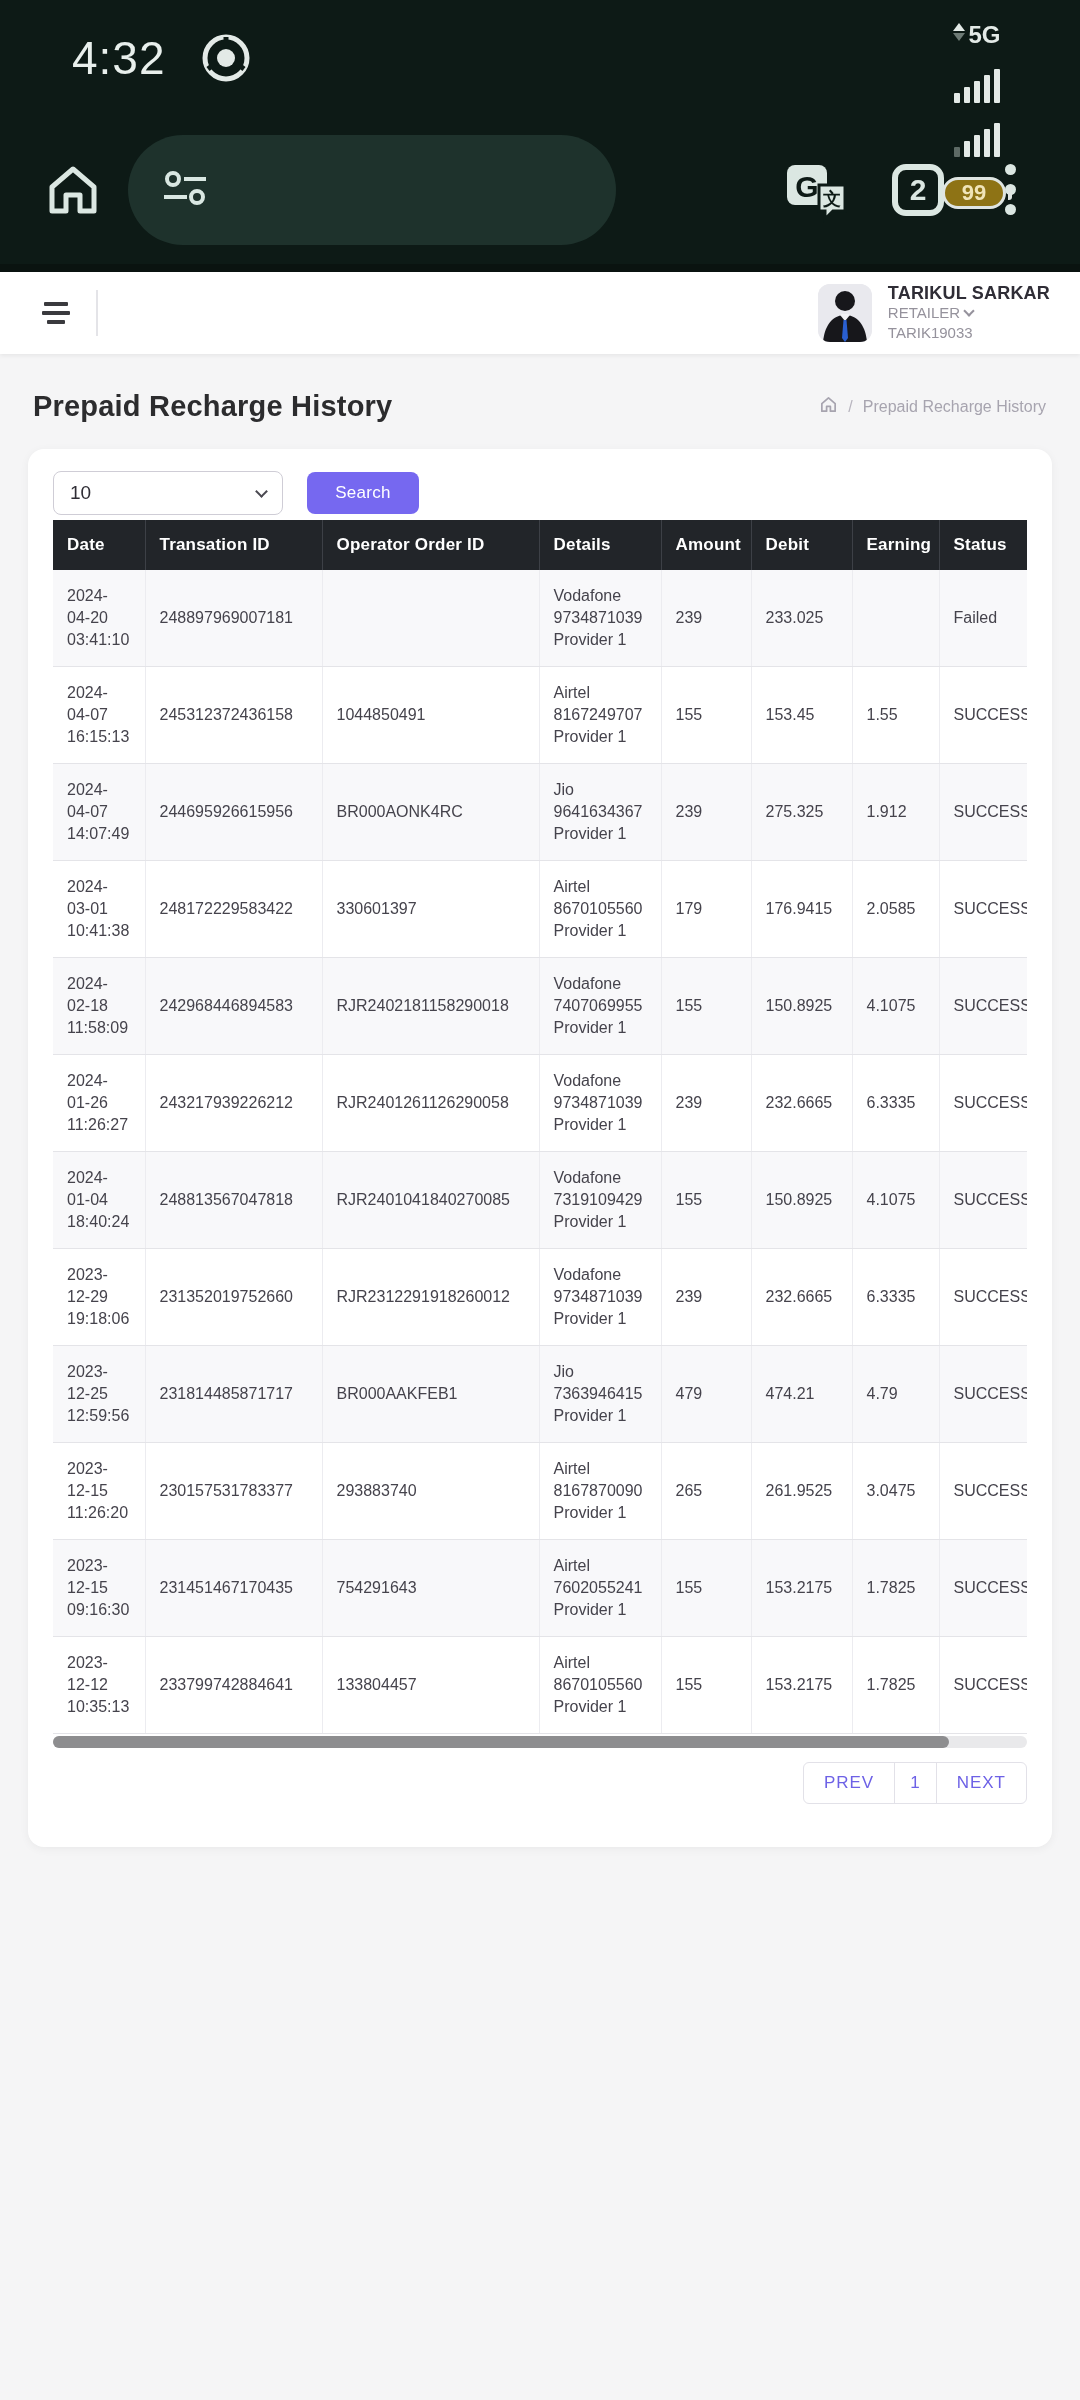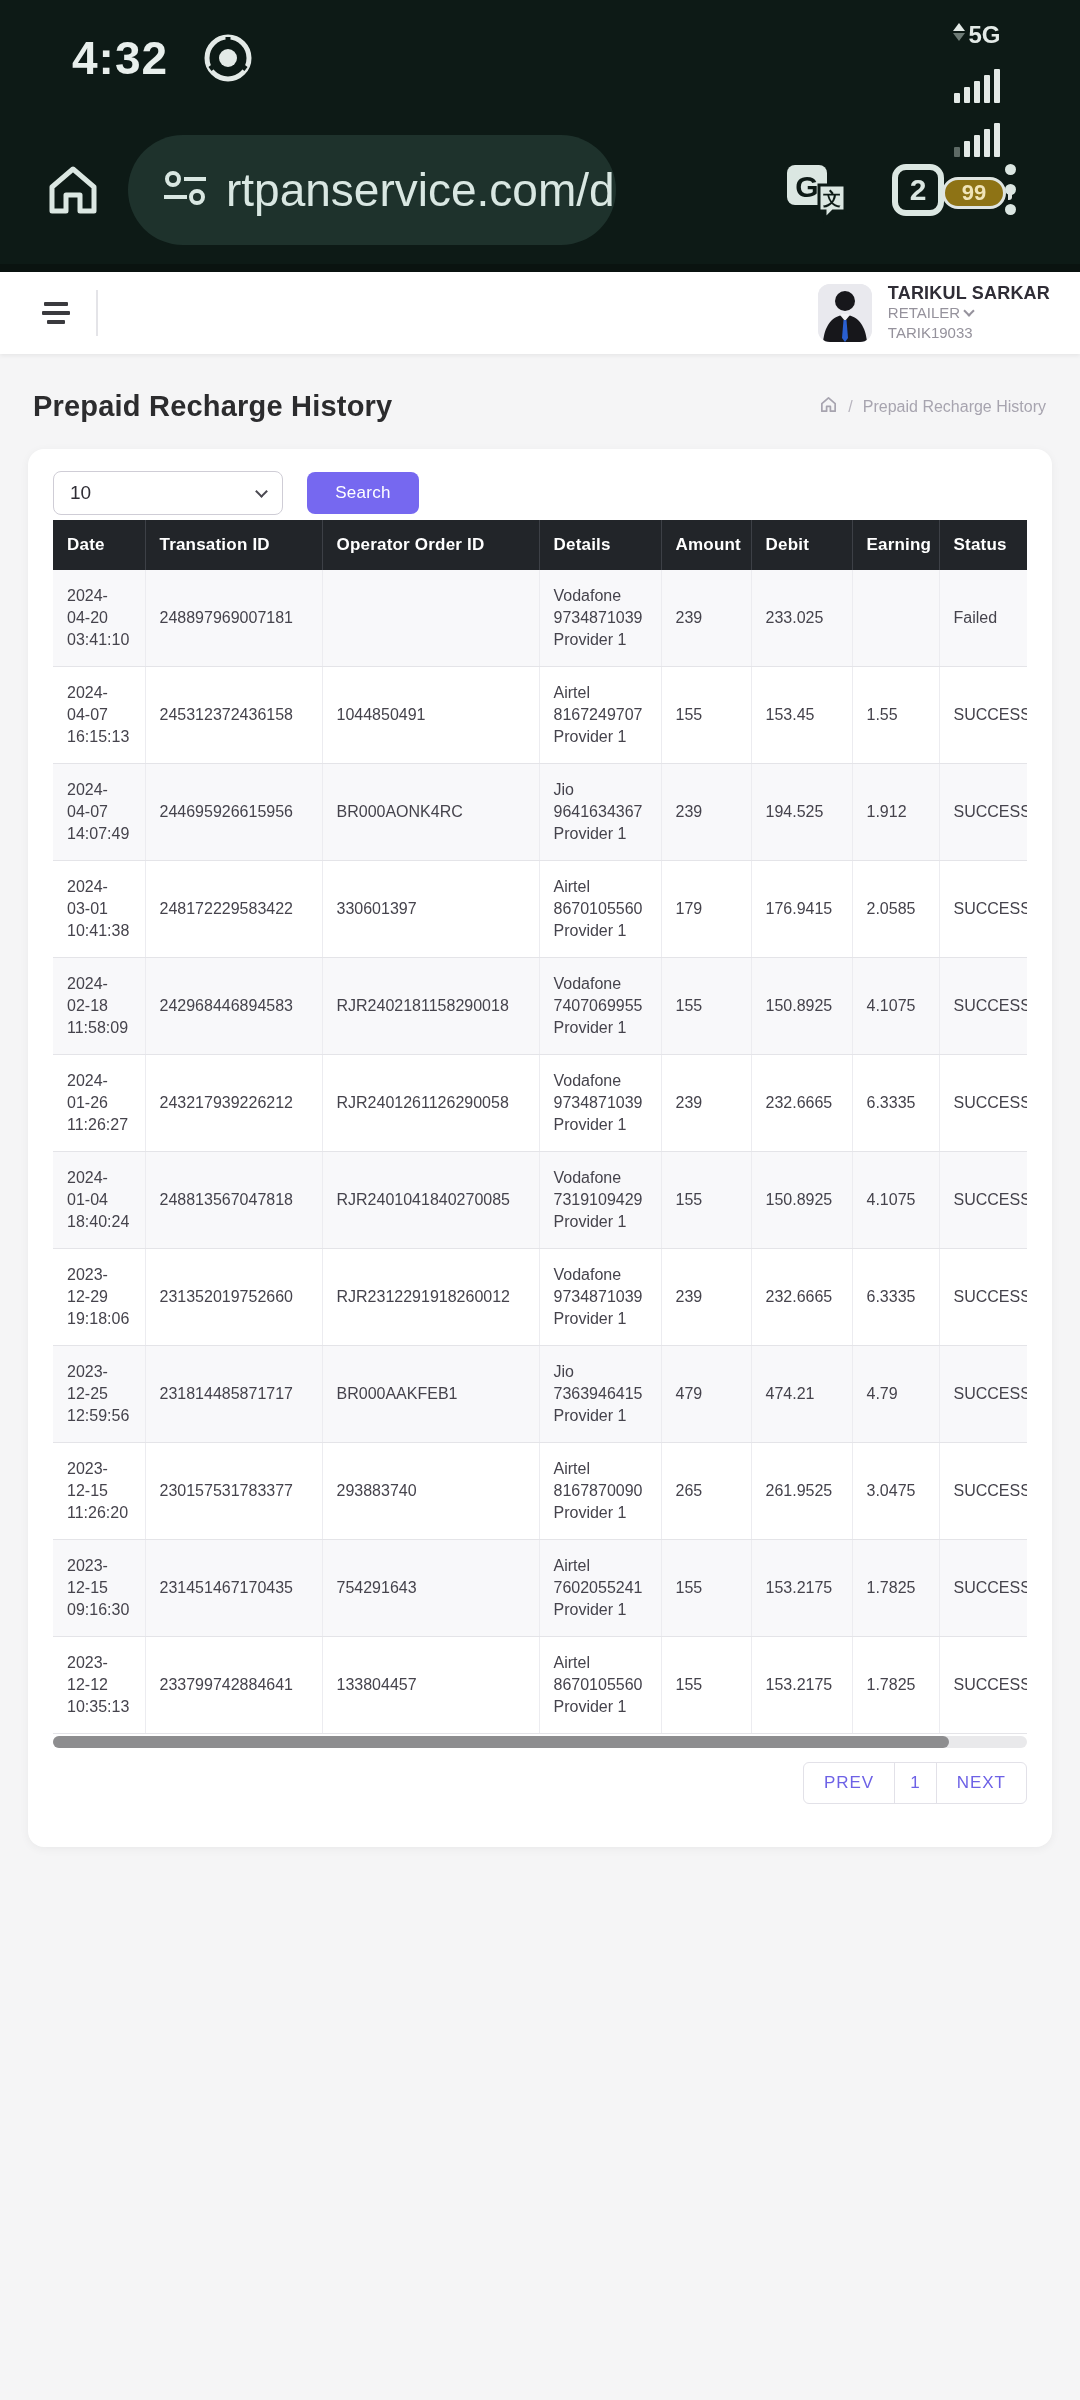--- a/index.html
+++ b/index.html
@@ -3,21 +3,21 @@
 <meta charset="utf-8">
 <style>
   * { margin:0; padding:0; box-sizing:border-box; }
   html,body { width:1080px; height:2400px; overflow:hidden; }
   body { font-family:"Liberation Sans","DejaVu Sans",sans-serif; background:#f5f5f6; }
 
   
   .statusbar { height:115px; background:#0d1a16; display:flex; align-items:center;
                justify-content:space-between; padding:0 68px 0 72px; }
   .sb-left { display:flex; align-items:center; gap:34px; }
-  .sb-time { color:#e8efec; font-size:46px; letter-spacing:1px;font-weight:bold; }
+  .sb-time { color:#e8efec; font-size:46px; letter-spacing:1px; }
   .chrome-icon svg { display:block; }
   .sb-right { display:flex; align-items:center; gap:20px;flex-direction:column; }
   .bt-icon svg { display:block; }
   .volte { display:flex; flex-direction:column; line-height:17px; color:#e3eae7;
            font-size:15px; font-weight:bold; }
   .volte-row { display:flex; align-items:center; gap:2px; }
   .sim-box { display:inline-block; width:15px; height:15px; background:#e3eae7; color:#0d1a16;
              font-size:12px; font-weight:bold; text-align:center; line-height:15px; border-radius:2px; }
   .net5g { display:flex; align-items:flex-start; gap:3px; color:#e3eae7; }
   .updown { display:flex; flex-direction:column; gap:2px; padding-top:2px; }
@@ -178,21 +178,20 @@
   </span>
   <div class="urlpill">
     <span class="tune-icon">
       <svg width="44" height="40" viewBox="0 0 44 40">
         <circle cx="9" cy="11" r="6" fill="none" stroke="#d9e7e2" stroke-width="4"></circle>
         <line x1="20" y1="11" x2="42" y2="11" stroke="#d9e7e2" stroke-width="4"></line>
         <circle cx="33" cy="29" r="6" fill="none" stroke="#d9e7e2" stroke-width="4"></circle>
         <line x1="0" y1="29" x2="23" y2="29" stroke="#d9e7e2" stroke-width="4"></line>
       </svg>
     </span>
-    <span class="url-text">rtpanservice.com/d</span>
   </div>
   <div class="tb-right">
     <span class="gtrans">
       <svg width="66" height="66" viewBox="0 0 66 66">
         <rect x="4" y="8" width="40" height="40" rx="8" fill="#dbe7e2"></rect>
         <text x="24" y="40" font-size="30" font-weight="bold" fill="#0d1a16" text-anchor="middle" font-family="Liberation Sans, sans-serif">G</text>
         <path d="M36 28 L62 28 L62 54 L50 54 L42 62 L42 54 L36 54 Z" fill="#dbe7e2" stroke="#0d1a16" stroke-width="3"></path>
         <text x="49" y="48" font-size="18" font-weight="bold" fill="#0d1a16" text-anchor="middle" font-family="DejaVu Sans, sans-serif">文</text>
       </svg>
     </span>
@@ -315,21 +314,21 @@
           <tr>
     <td>2024-
 04-07
 14:07:49</td>
     <td>244695926615956</td>
     <td>BR000AONK4RC</td>
     <td>Jio
 9641634367
 Provider 1</td>
     <td>239</td>
-    <td>194.525</td>
+    <td>275.325</td>
     <td>1.912</td>
     <td>SUCCESS</td>
   </tr>
           <tr>
     <td>2024-
 03-01
 10:41:38</td>
     <td>248172229583422</td>
     <td>330601397</td>
     <td>Airtel

